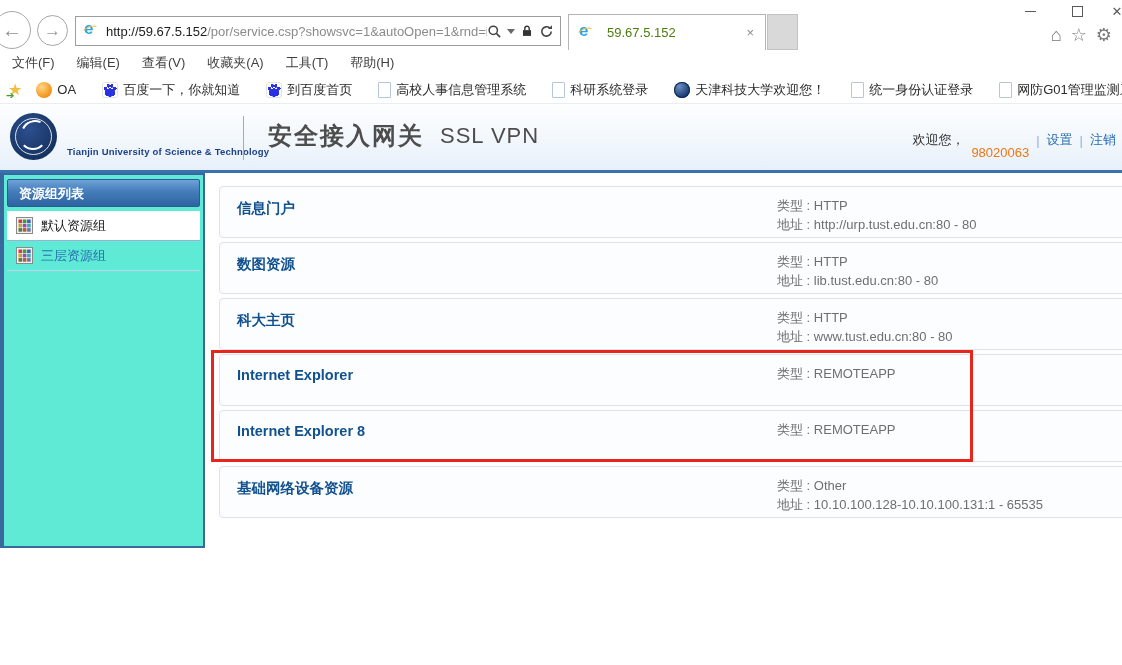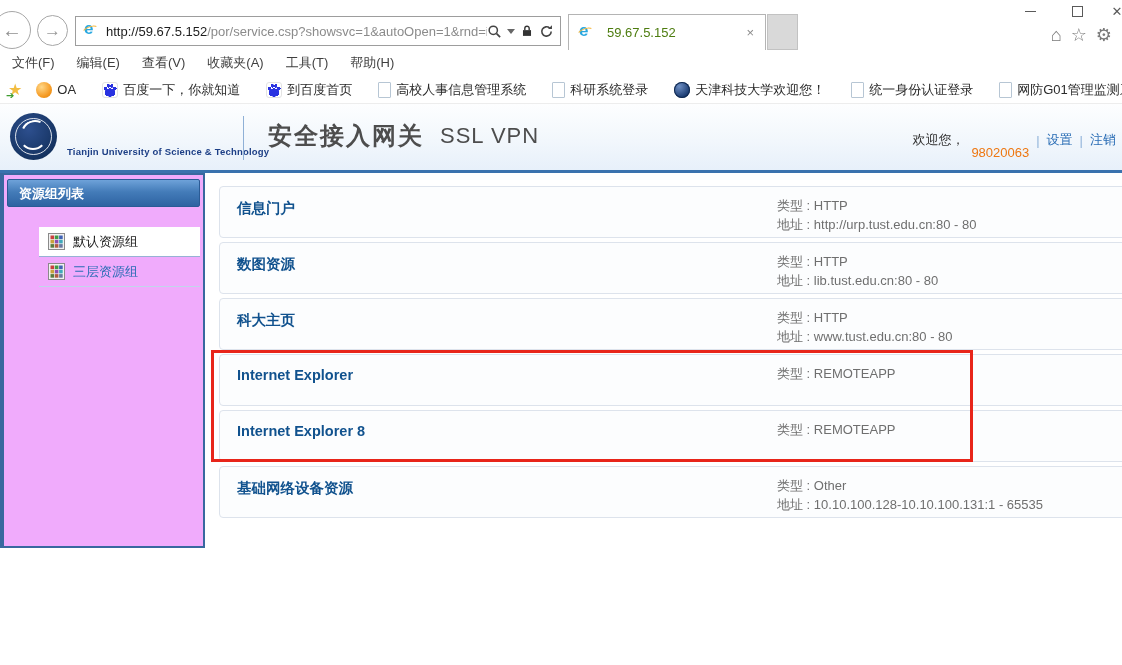--- a/index.html
+++ b/index.html
@@ -78,25 +78,25 @@
   .portal{position:absolute;left:252px;top:16px;display:flex;align-items:center;gap:16px;margin-left:16px;}
   .portal .t1{font-size:24px;font-weight:bold;color:#4d4d4d;letter-spacing:2px;}
   .portal .t2{font-size:22px;font-weight:normal;color:#4d4d4d;letter-spacing:1px;}
   .userbox{position:absolute;right:6px;top:16px;display:flex;align-items:center;gap:7px;font-size:13px;white-space:nowrap;}
   .userbox .wel{color:#333;}
   .userbox .uid{color:#ee7711;font-weight:normal;margin-top:25px;}
   .userbox .sep{color:#8fb3d9;}
   .userbox .lnk{color:#2a6db5;}
 
   
-  .sidebar{position:absolute;left:0;top:173px;width:205px;height:375px;background:#f0abfc;
+  .sidebar{position:absolute;left:0;top:173px;width:205px;height:375px;background:#5eead4;
            border:2px solid #39689f;border-left-width:4px;}
   .sb-header{margin:4px 3px 0 3px;height:28px;line-height:28px;padding-left:11px;color:#fff;font-size:13px;font-weight:bold;
            background:linear-gradient(180deg,#6ea2d9 0%,#447cb9 45%,#2e63a2 100%);border:1px solid #2a5b95;border-radius:2px;}
-  .sb-list{margin-top:20px;padding-left:32px;}
+  .sb-list{margin-top:4px;}
   .sgroup{display:flex;align-items:center;gap:8px;height:30px;margin:0 3px;padding-left:9px;
           font-size:13px;color:#2a6db5;border-bottom:1px solid #c3d4ea;}
   .sgroup.selected{background:#fff;color:#1c1c1c;border-bottom:1px solid #97b2d4;}
   .gicon{flex:0 0 17px;}
 
   
   .main{position:absolute;left:205px;top:173px;right:0;bottom:0;background:#fff;padding-top:13px;}
   .card{position:relative;height:52px;margin:0 -8px 4px 14px;border:1px solid #dde3ec;border-radius:4px;background:#fcfdfe;}
   .card .name{position:absolute;left:17px;top:12px;font-size:14.5px;font-weight:bold;color:#11528e;text-align:center;}
   .card .meta{position:absolute;left:557px;top:9px;font-size:13px;color:#6f6f6f;line-height:19px;}

